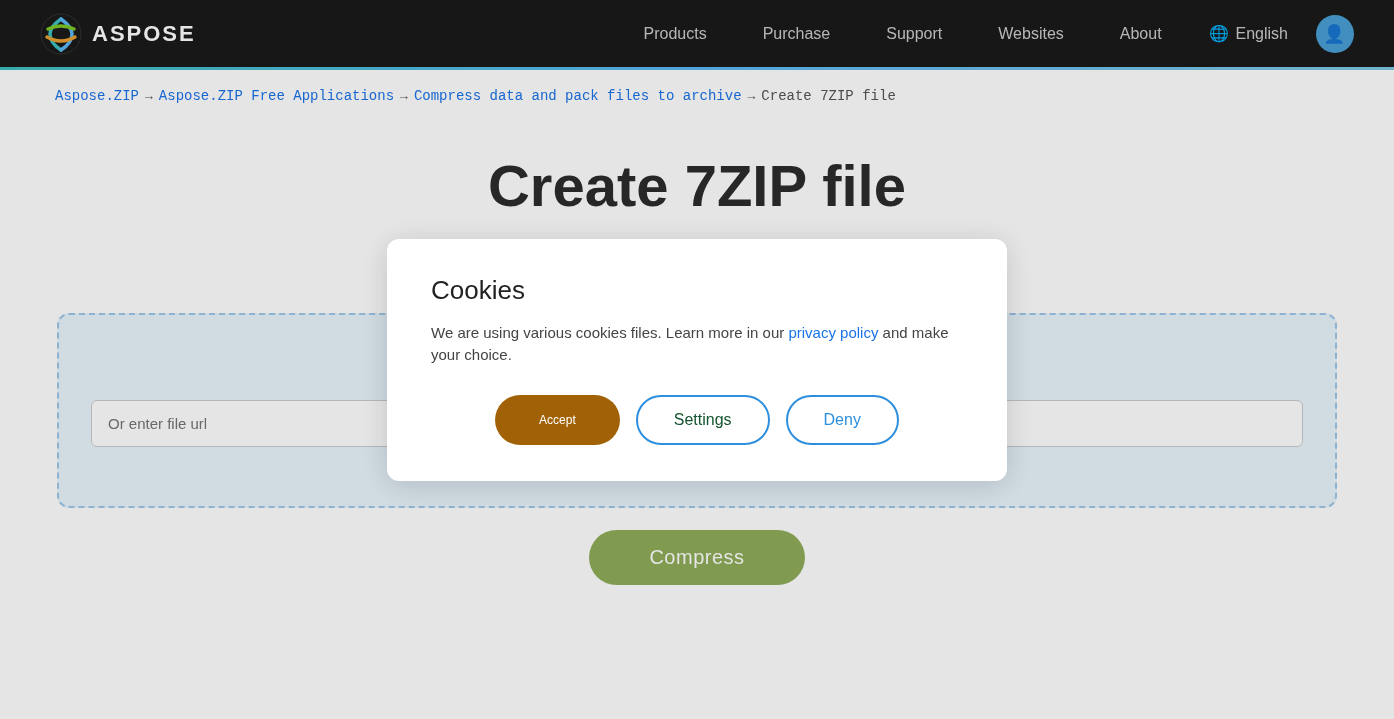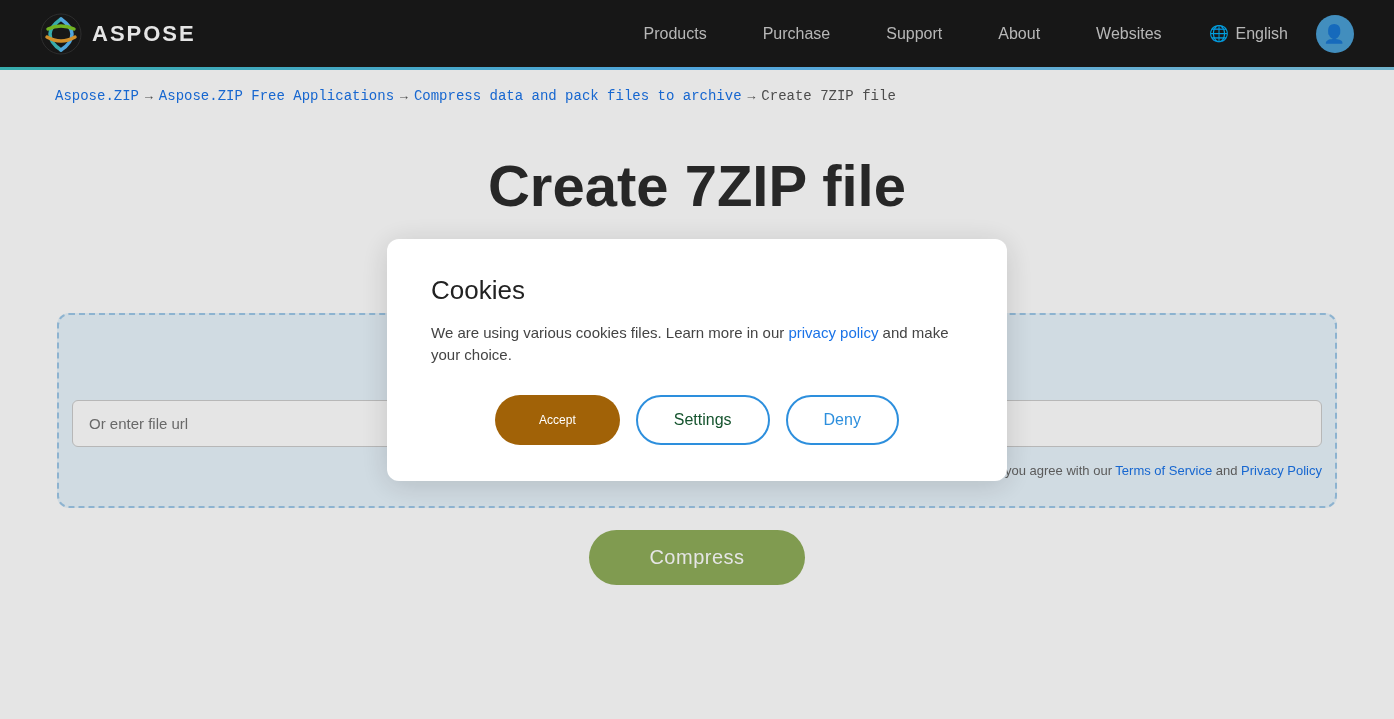--- a/index.html
+++ b/index.html
@@ -126,24 +126,24 @@
       text-decoration: none;
     }
 
     
     .upload-container {
       width: 100%;
       max-width: 1280px;
       background: #e8f4fc;
       border: 2px dashed #9ec8e8;
       border-radius: 12px;
-      padding: 30px 13px 28px;
+      padding: 30px 32px 28px;
       display: flex;
       flex-direction: column;
-      align-items: flex-end;
+      align-items: center;
       gap: 16px;
     }
     .upload-buttons-row {
       display: flex;
       align-items: center;
       gap: 12px;
       width: 100%;
       justify-content: center;
     }
     .upload-btn {
@@ -282,22 +282,22 @@
       <path d="M21 6 Q32 14 32 21 Q32 30 21 37" stroke="#5bb8f5" stroke-width="3.5" fill="none" stroke-linecap="round"></path>
       <path d="M8 16 Q21 10 34 16" stroke="#7ec828" stroke-width="3.5" fill="none" stroke-linecap="round"></path>
       <path d="M7 24 Q21 32 35 24" stroke="#e8a030" stroke-width="3.5" fill="none" stroke-linecap="round"></path>
     </svg>
     <span class="logo-text">ASPOSE</span>
   </a>
   <nav class="nav">
     <a class="nav-item" href="#">Products</a>
     <a class="nav-item" href="#">Purchase</a>
     <a class="nav-item" href="#">Support</a>
+    <a class="nav-item" href="#">Websites</a>
     <a class="nav-item" href="#">About</a>
-    <a class="nav-item" href="#">Websites</a>
     <div class="lang-item">
       <span>🌐</span>
       <span>English</span>
     </div>
     <div class="user-avatar">
       <span>👤</span>
     </div>
   </nav>
 </header>
 <div class="header-bottom-line"></div>

